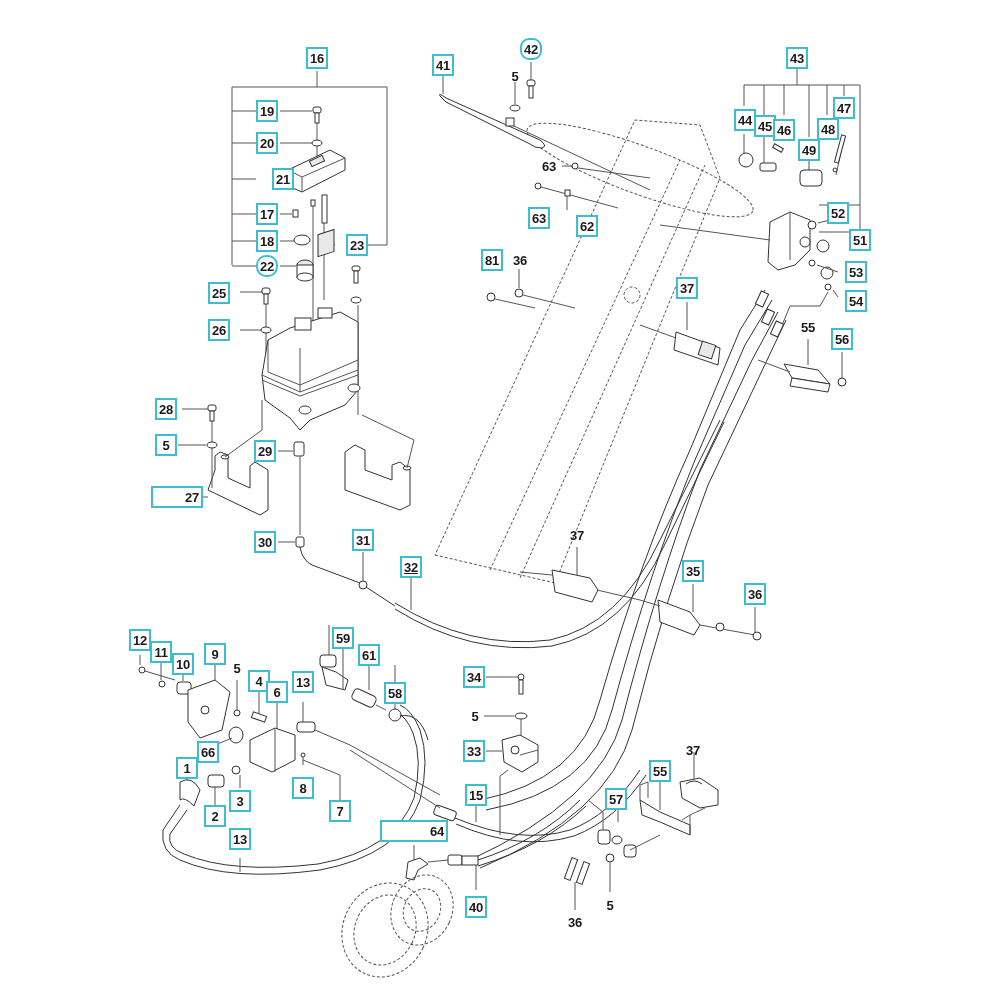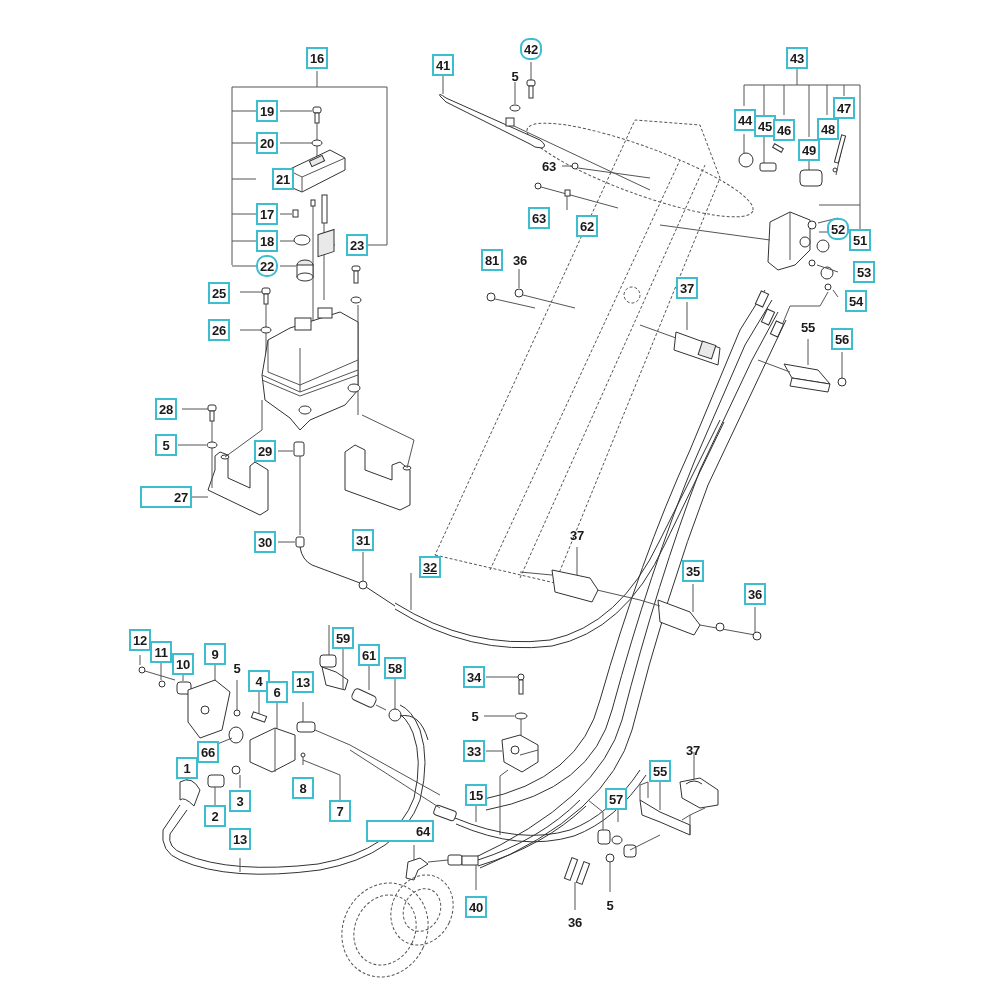--- a/index.html
+++ b/index.html
@@ -394,46 +394,46 @@
 <div class="lbl boxed" style="left: 267px; top: 143px; border-color: rgb(60, 189, 208);">20</div>
 <div class="lbl boxed" style="left: 267px; top: 179px; border-color: rgb(60, 189, 208); margin-left: 16px;">21</div>
 <div class="lbl boxed" style="left: 267px; top: 214px; border-color: rgb(60, 189, 208);">17</div>
 <div class="lbl boxed" style="left: 267px; top: 241px; border-color: rgb(60, 189, 208);">18</div>
 <div class="lbl boxed" style="left: 267px; top: 266px; border-color: rgb(60, 189, 208); border-radius: 10px;">22</div>
 <div class="lbl boxed" style="left: 357px; top: 245px; border-color: rgb(60, 189, 208);">23</div>
 <div class="lbl boxed" style="left: 219px; top: 293px; border-color: rgb(60, 189, 208);">25</div>
 <div class="lbl boxed" style="left: 219px; top: 330px; border-color: rgb(60, 189, 208);">26</div>
 <div class="lbl boxed" style="left: 166px; top: 409px; border-color: rgb(60, 189, 208);">28</div>
 <div class="lbl boxed" style="left: 166px; top: 445px; border-color: rgb(60, 189, 208);">5</div>
-<div class="lbl boxed" style="left: 166px; top: 497px; border-color: rgb(60, 189, 208); padding-left: 32px;">27</div>
+<div class="lbl boxed" style="left: 177px; top: 497px; border-color: rgb(60, 189, 208); padding-left: 32px;">27</div>
 <div class="lbl boxed" style="left: 265px; top: 451px; border-color: rgb(60, 189, 208);">29</div>
 <div class="lbl boxed" style="left: 265px; top: 542px; border-color: rgb(60, 189, 208);">30</div>
 <div class="lbl boxed" style="left: 363px; top: 540px; border-color: rgb(60, 189, 208);">31</div>
-<div class="lbl boxed" style="left: 430px; top: 567px; border-color: rgb(60, 189, 208); text-decoration: underline;">32</div>
+<div class="lbl boxed" style="left: 411px; top: 567px; border-color: rgb(60, 189, 208); text-decoration: underline;">32</div>
 
 <div class="lbl boxed" style="left: 443px; top: 65px; border-color: rgb(60, 189, 208);">41</div>
 <div class="lbl boxed" style="left: 531px; top: 49px; border-color: rgb(60, 189, 208); border-radius: 9px;">42</div>
 <div class="lbl plain" style="left:515px;top:76px">5</div>
 <div class="lbl plain" style="left:549px;top:166px">63</div>
 <div class="lbl boxed" style="left: 539px; top: 218px; border-color: rgb(60, 189, 208);">63</div>
 <div class="lbl boxed" style="left: 587px; top: 226px; border-color: rgb(60, 189, 208);">62</div>
 <div class="lbl boxed" style="left: 492px; top: 260px; border-color: rgb(60, 189, 208);">81</div>
 <div class="lbl plain" style="left:520px;top:260px">36</div>
 <div class="lbl boxed" style="left: 687px; top: 288px; border-color: rgb(60, 189, 208);">37</div>
 
 <div class="lbl boxed" style="left: 797px; top: 58px; border-color: rgb(60, 189, 208);">43</div>
 <div class="lbl boxed" style="left: 745px; top: 120px; border-color: rgb(60, 189, 208);">44</div>
 <div class="lbl boxed" style="left: 765px; top: 126px; border-color: rgb(60, 189, 208);">45</div>
 <div class="lbl boxed" style="left: 784px; top: 130px; border-color: rgb(60, 189, 208);">46</div>
 <div class="lbl boxed" style="left: 844px; top: 108px; border-color: rgb(60, 189, 208);">47</div>
 <div class="lbl boxed" style="left: 828px; top: 129px; border-color: rgb(60, 189, 208);">48</div>
 <div class="lbl boxed" style="left: 809px; top: 150px; border-color: rgb(60, 189, 208);">49</div>
-<div class="lbl boxed" style="left: 838px; top: 229px; border-color: rgb(60, 189, 208); border-radius: 9px;">52</div>
+<div class="lbl boxed" style="left: 838px; top: 213px; border-color: rgb(60, 189, 208);">52</div>
 <div class="lbl boxed" style="left: 860px; top: 240px; border-color: rgb(60, 189, 208);">51</div>
-<div class="lbl boxed" style="left: 856px; top: 272px; border-color: rgb(60, 189, 208); margin-left: 8px;">53</div>
+<div class="lbl boxed" style="left: 856px; top: 272px; border-color: rgb(60, 189, 208);">53</div>
 <div class="lbl boxed" style="left: 856px; top: 301px; border-color: rgb(60, 189, 208);">54</div>
 <div class="lbl plain" style="left:808px;top:327px">55</div>
 <div class="lbl boxed" style="left: 842px; top: 339px; border-color: rgb(60, 189, 208);">56</div>
 
 <div class="lbl plain" style="left:577px;top:535px">37</div>
 <div class="lbl boxed" style="left: 693px; top: 571px; border-color: rgb(60, 189, 208);">35</div>
 <div class="lbl boxed" style="left: 755px; top: 594px; border-color: rgb(60, 189, 208);">36</div>
 
 <div class="lbl boxed" style="left: 140px; top: 640px; border-color: rgb(60, 189, 208);">12</div>
 <div class="lbl boxed" style="left: 161px; top: 652px; border-color: rgb(60, 189, 208);">11</div>
@@ -446,26 +446,26 @@
 <div class="lbl boxed" style="left: 208px; top: 752px; border-color: rgb(60, 189, 208);">66</div>
 <div class="lbl boxed" style="left: 187px; top: 768px; border-color: rgb(60, 189, 208);">1</div>
 <div class="lbl boxed" style="left: 215px; top: 816px; border-color: rgb(60, 189, 208);">2</div>
 <div class="lbl boxed" style="left: 240px; top: 801px; border-color: rgb(60, 189, 208);">3</div>
 <div class="lbl boxed" style="left: 303px; top: 788px; border-color: rgb(60, 189, 208);">8</div>
 <div class="lbl boxed" style="left: 340px; top: 811px; border-color: rgb(60, 189, 208);">7</div>
 <div class="lbl boxed" style="left: 240px; top: 839px; border-color: rgb(60, 189, 208);">13</div>
 
 <div class="lbl boxed" style="left: 343px; top: 638px; border-color: rgb(60, 189, 208);">59</div>
 <div class="lbl boxed" style="left: 369px; top: 655px; border-color: rgb(60, 189, 208);">61</div>
-<div class="lbl boxed" style="left: 395px; top: 668px; border-color: rgb(60, 189, 208);">58</div>
+<div class="lbl boxed" style="left: 395px; top: 693px; border-color: rgb(60, 189, 208);">58</div>
 
 <div class="lbl boxed" style="left: 474px; top: 677px; border-color: rgb(60, 189, 208);">34</div>
 <div class="lbl plain" style="left:475px;top:716px">5</div>
 <div class="lbl boxed" style="left: 474px; top: 751px; border-color: rgb(60, 189, 208);">33</div>
 <div class="lbl boxed" style="left: 476px; top: 795px; border-color: rgb(60, 189, 208);">15</div>
-<div class="lbl boxed" style="left: 400px; top: 831px; border-color: rgb(60, 189, 208); padding-left: 48px;">64</div>
+<div class="lbl boxed" style="left: 414px; top: 831px; border-color: rgb(60, 189, 208); padding-left: 48px;">64</div>
 <div class="lbl boxed" style="left: 476px; top: 907px; border-color: rgb(60, 189, 208);">40</div>
 
 <div class="lbl boxed" style="left: 616px; top: 799px; border-color: rgb(60, 189, 208);">57</div>
 <div class="lbl boxed" style="left: 660px; top: 771px; border-color: rgb(60, 189, 208);">55</div>
 <div class="lbl plain" style="left:693px;top:750px">37</div>
 <div class="lbl plain" style="left:575px;top:922px">36</div>
 <div class="lbl plain" style="left:610px;top:905px">5</div>
 
 </body></html>

